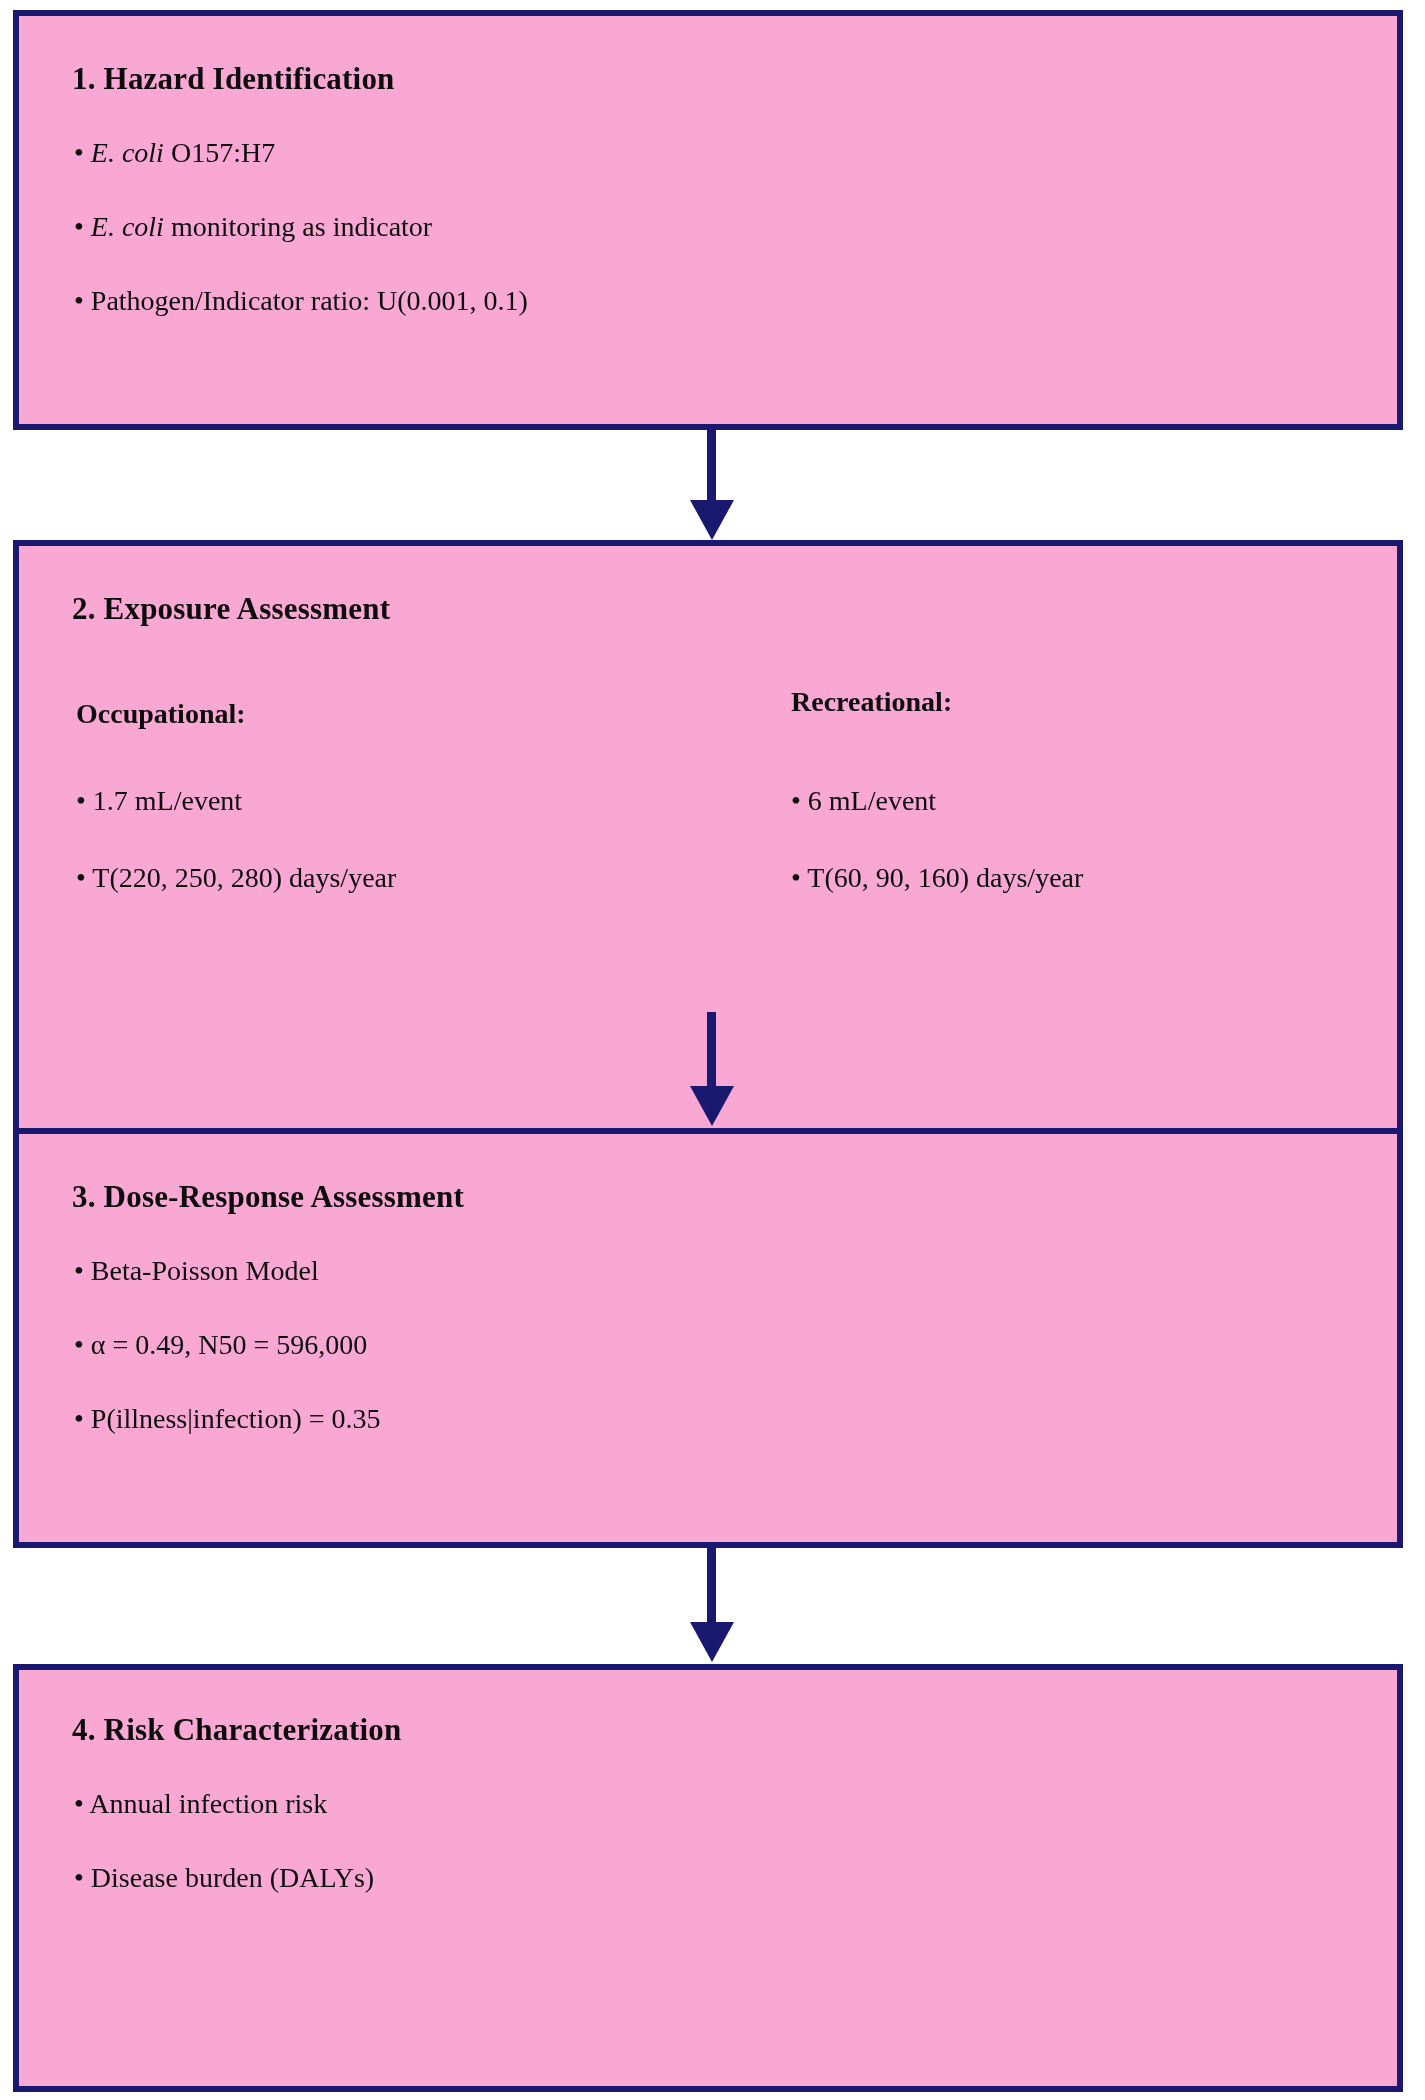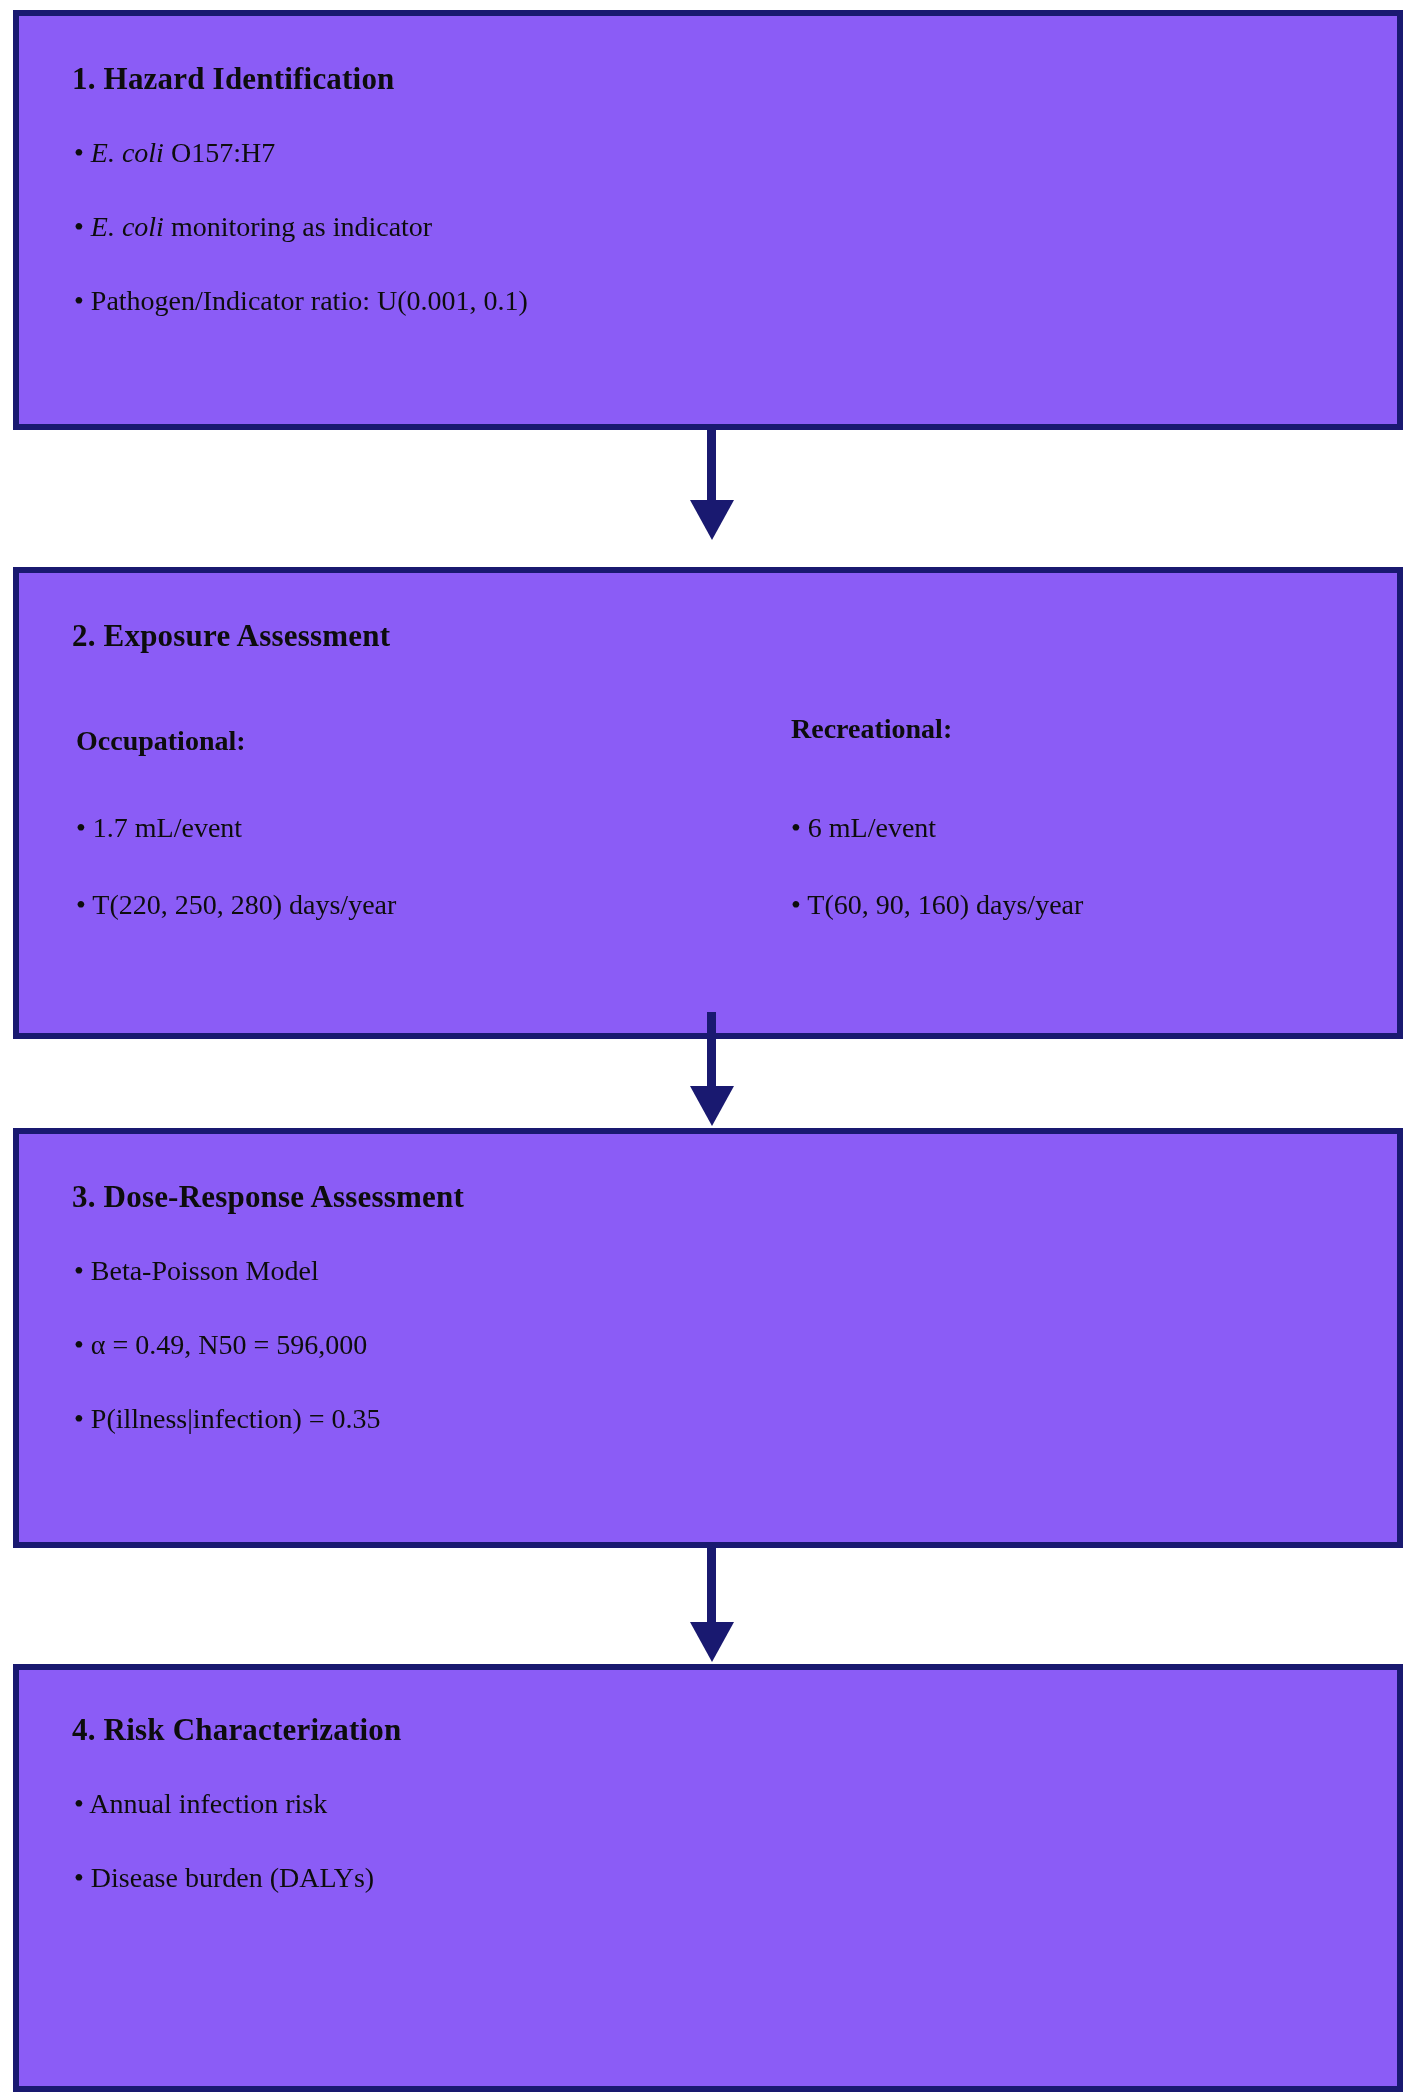--- a/index.html
+++ b/index.html
@@ -17,21 +17,21 @@
   }
   #flowchart {
     position: absolute;
     left: 0;
     top: 0;
     width: 1425px;
     height: 2100px;
   }
   .stage-box {
     position: absolute;
-    background: #8b5cf6;
+    background: #f9a8d4;
     border: 6px solid #191970;
     box-sizing: border-box;
     left: 13px;
     width: 1390px;
   }
   .stage-title {
     position: absolute;
     font-weight: bold;
     font-size: 31px;
     letter-spacing: 0.2px;
@@ -69,21 +69,21 @@
     position: absolute;
     width: 0;
     height: 0;
     border-left: 22px solid transparent;
     border-right: 22px solid transparent;
     border-top: 40px solid #191970;
   }
 
   
   #box-1 { top: 10px;   height: 420px; }
-  #box-2 { top: 567px;  height: 472px; }
+  #box-2 { top: 540px;  height: 594px; }
   #box-3 { top: 1128px; height: 420px; }
   #box-4 { top: 1664px; height: 428px; }
 
   #conn-1 { top: 430px; height: 110px; }
   #conn-2 { top: 1012px; height: 116px; }
   #conn-3 { top: 1548px; height: 116px; }
 </style>
 </head>
 <body>
 

